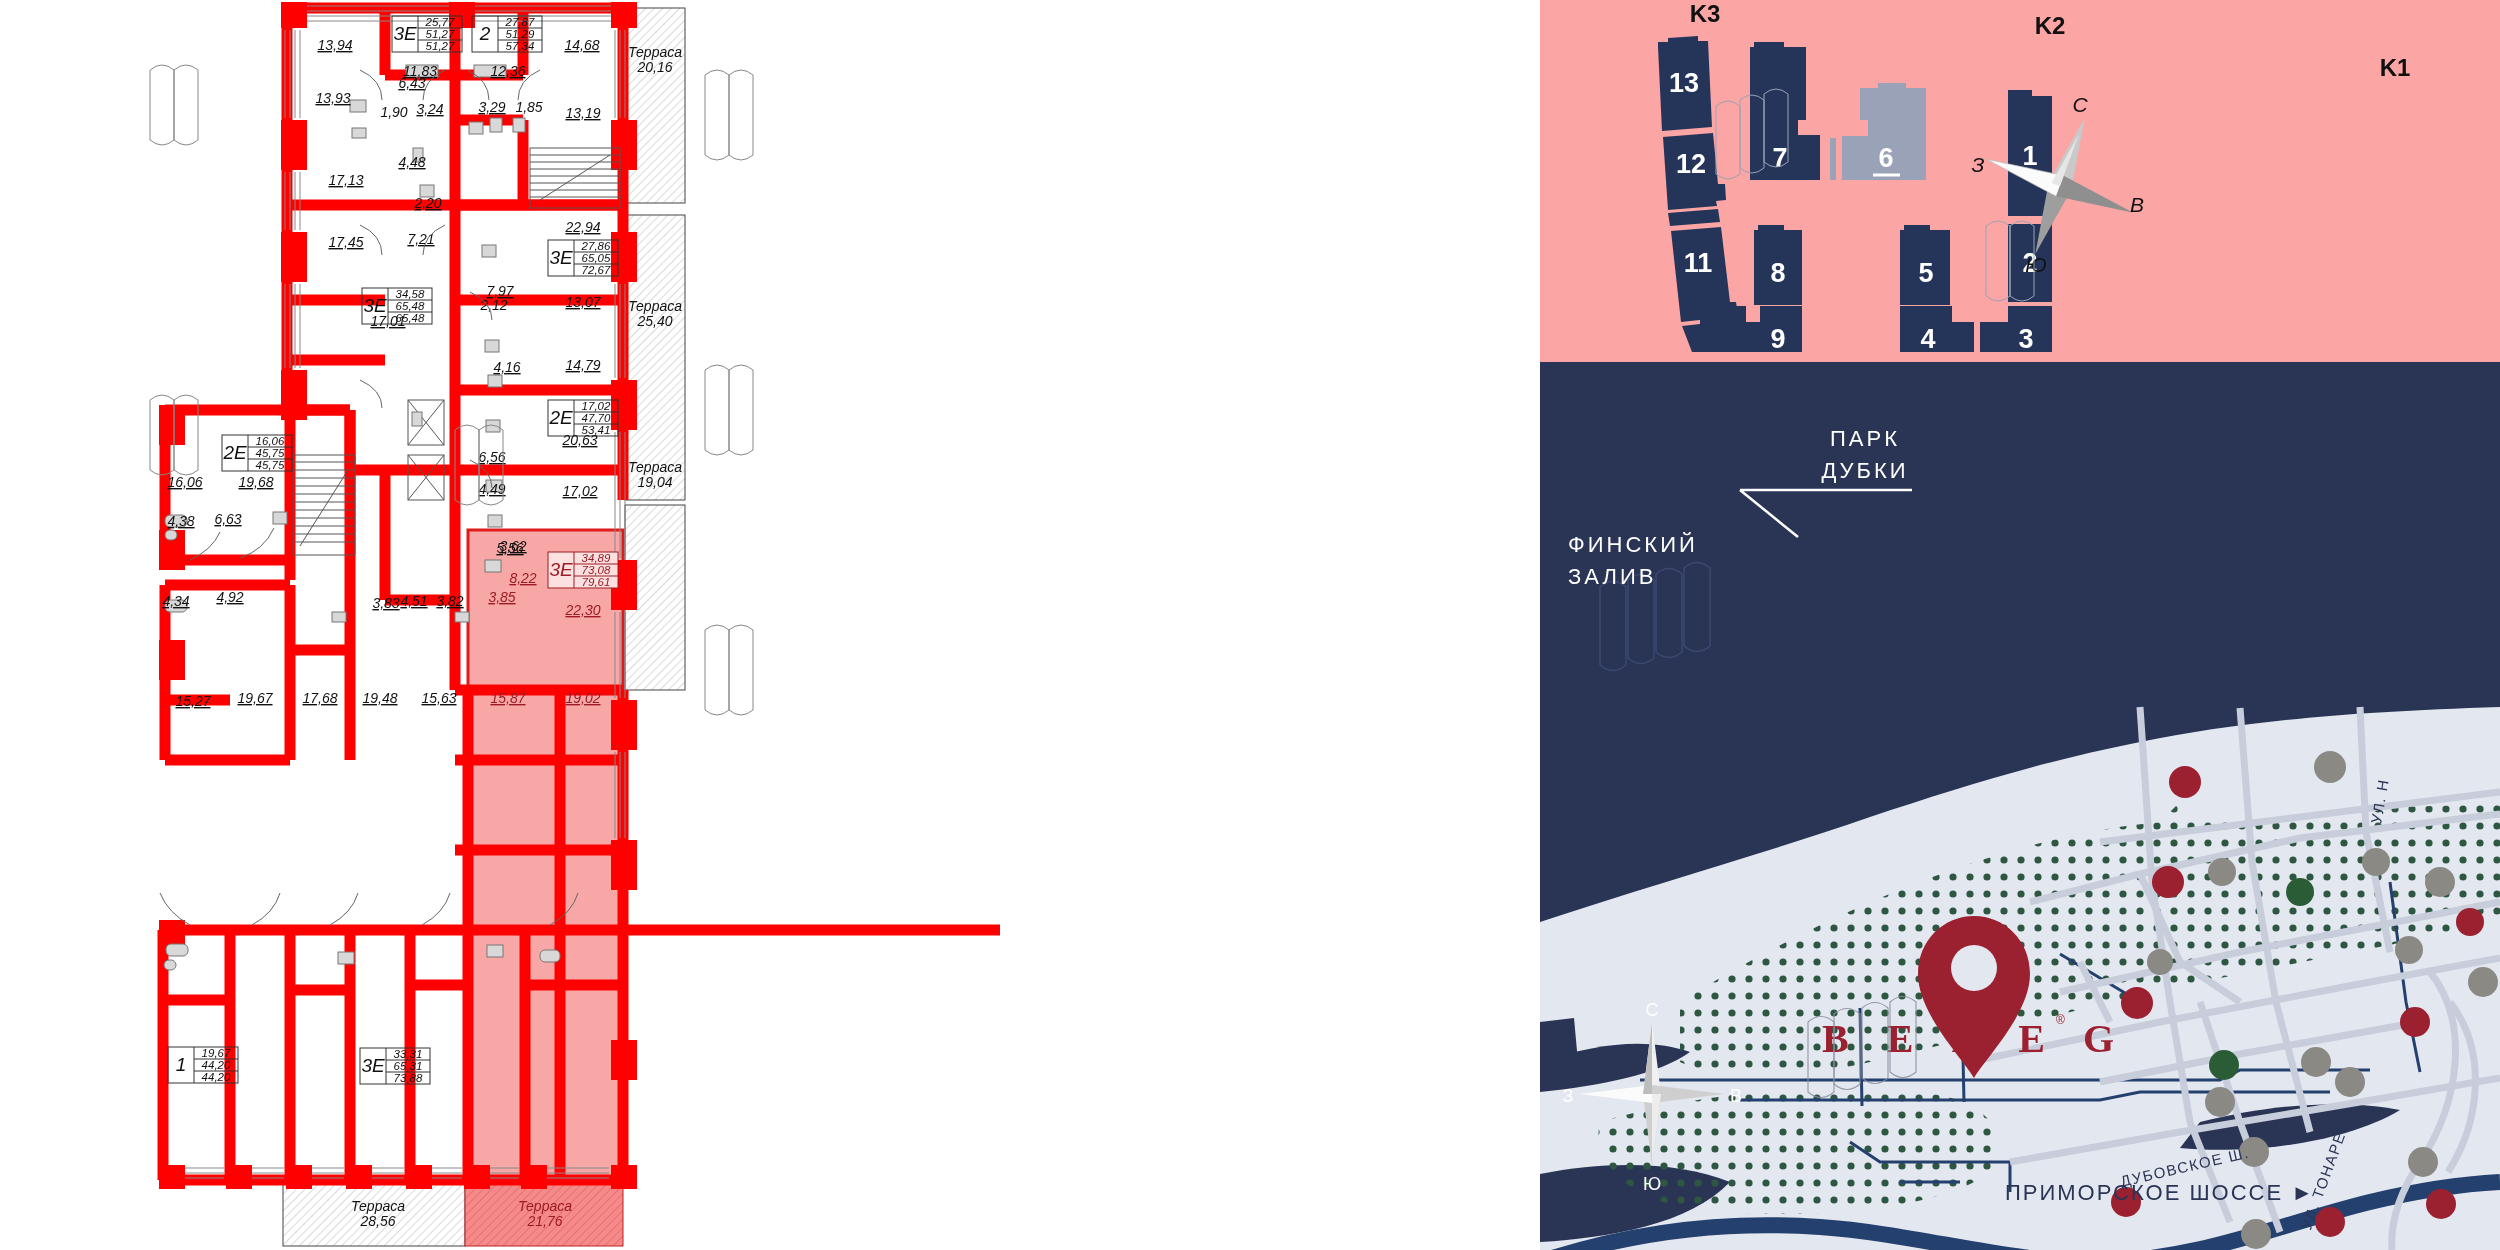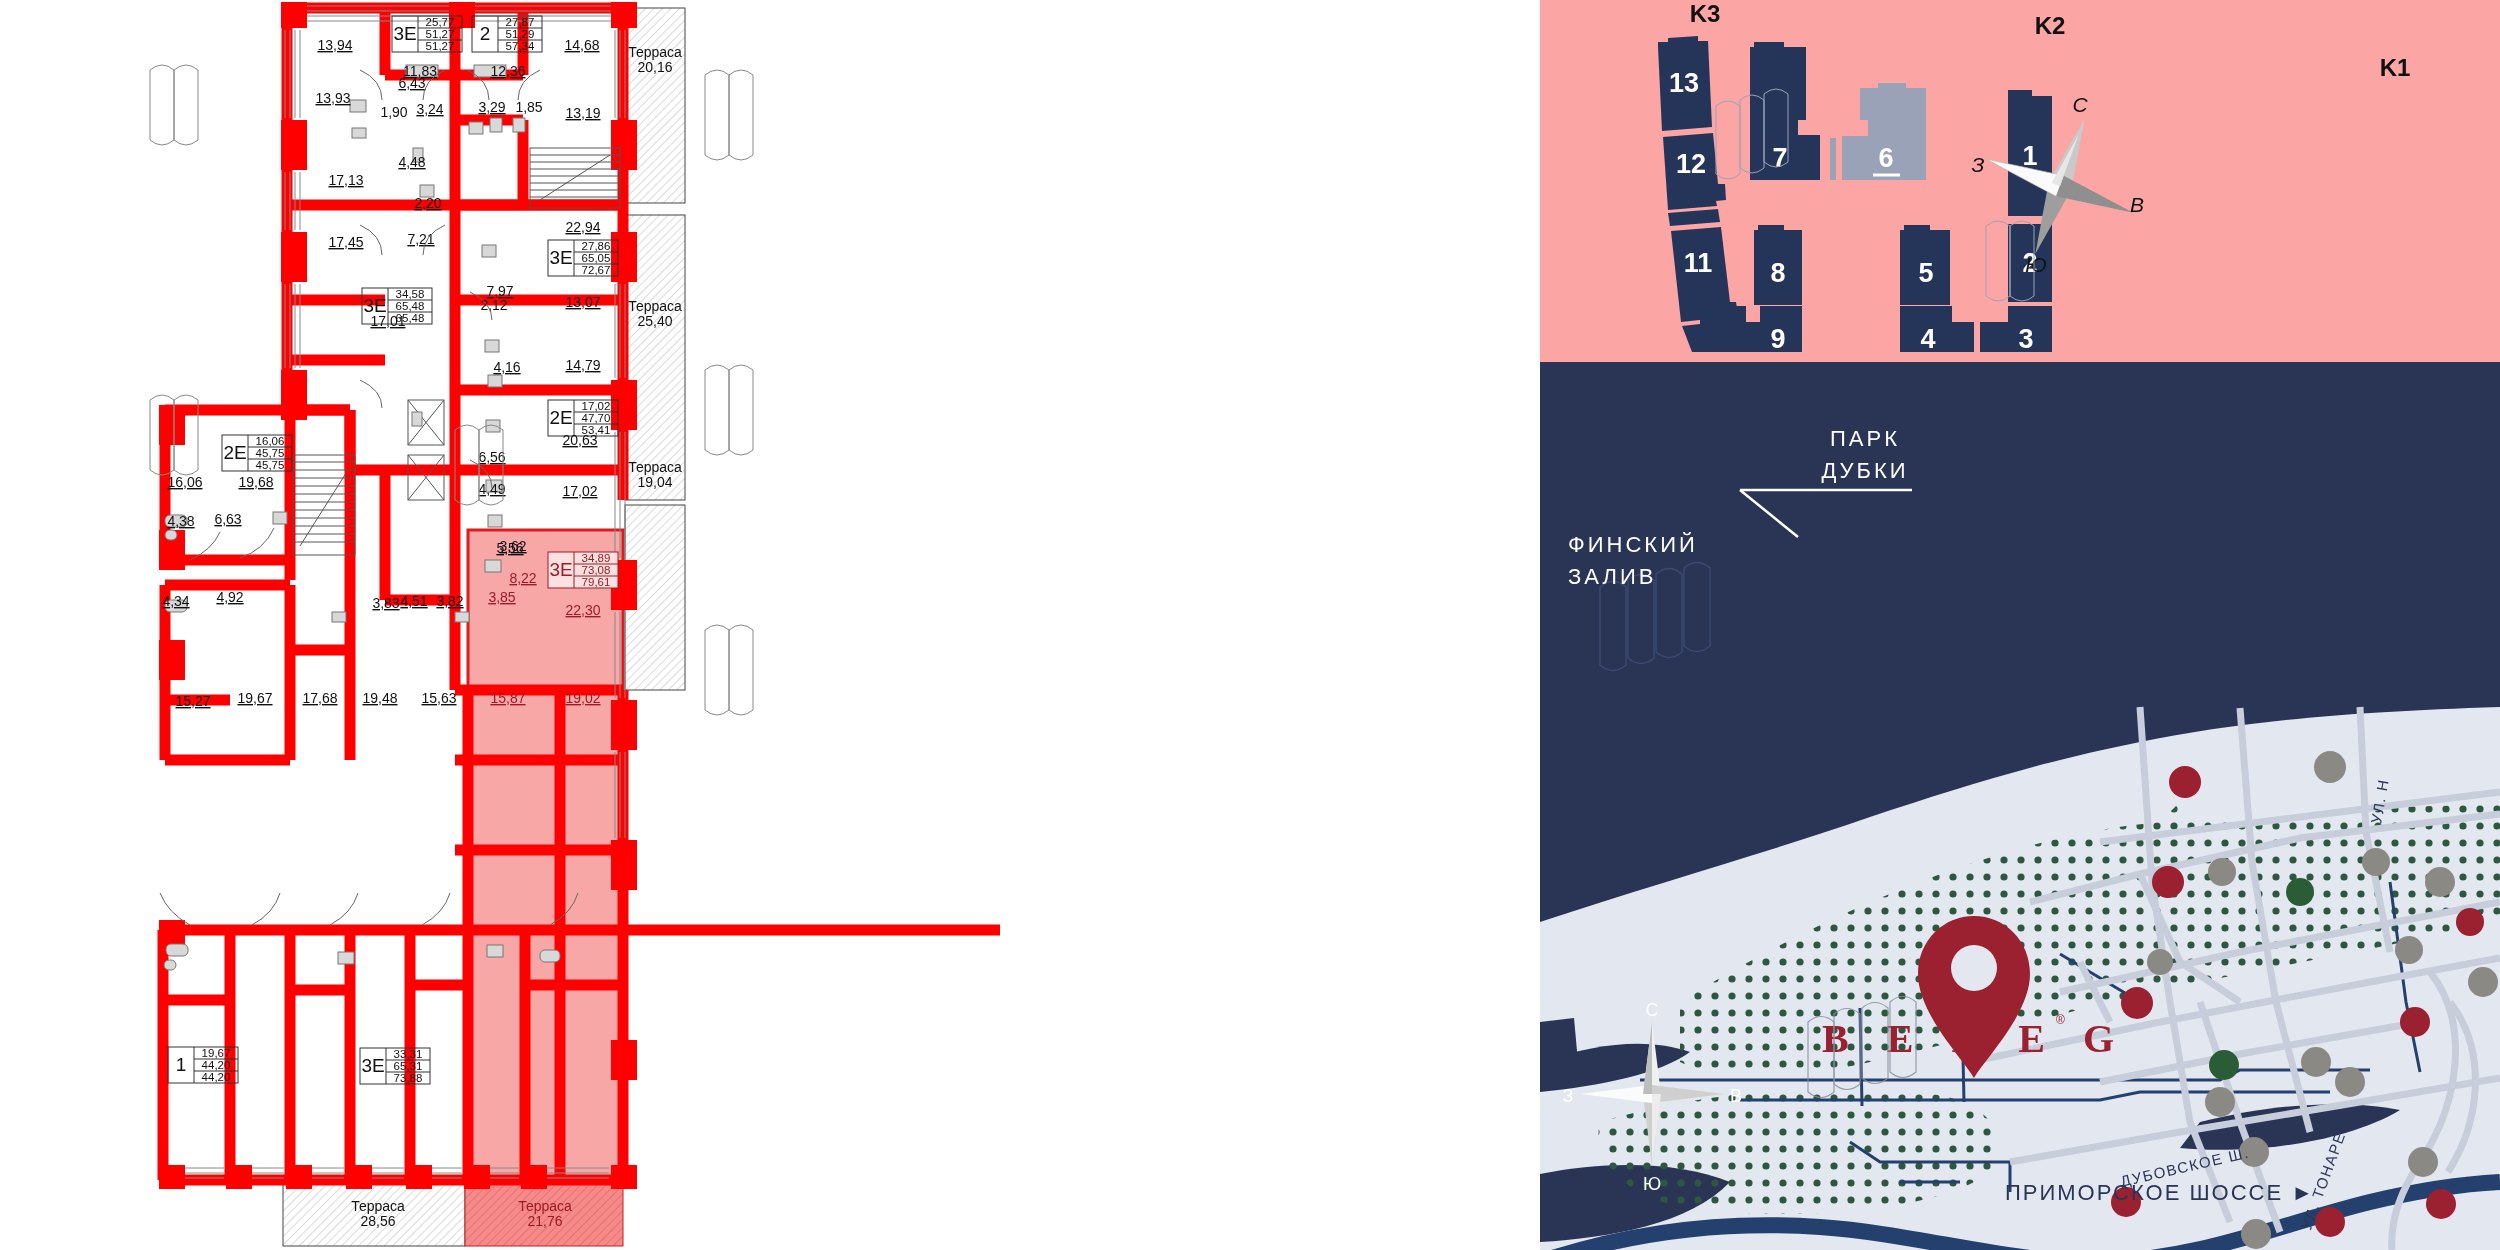--- a/index.html
+++ b/index.html
@@ -1,19 +1,19 @@
 <!DOCTYPE html>
 <html><head>
 <meta charset="utf-8">
 <style>
   html,body{margin:0;padding:0;background:#ffffff;}
   body{width:2500px;height:1250px;font-family:"Liberation Sans",sans-serif;overflow:hidden;position:relative;}
 
   
-  #floorplan{position:absolute;left:0;top:0;width:1540px;height:1160px;background:#fff;}
+  #floorplan{position:absolute;left:0;top:0;width:1540px;height:1160px;background:#fff;font-style:italic;}
   #fp-svg{position:absolute;left:0;top:0;}
 
   .fp-num{font-family:"Liberation Sans",sans-serif;font-size:14px;fill:#111;text-anchor:middle;}
   .fp-num-u{text-decoration:underline;}
   .fp-terr{font-family:"Liberation Sans",sans-serif;font-size:14px;fill:#111;text-anchor:middle;}
   .fp-badge-type{font-family:"Liberation Sans",sans-serif;font-size:19px;fill:#111;text-anchor:middle;}
   .fp-badge-val{font-family:"Liberation Sans",sans-serif;font-size:11.5px;fill:#111;text-anchor:middle;}
   .fp-badge-val-r{fill:#9b1c26;}
   .fp-num-r{fill:#9b1c26;}
   .fp-badge-type-r{fill:#9b1c26;}

